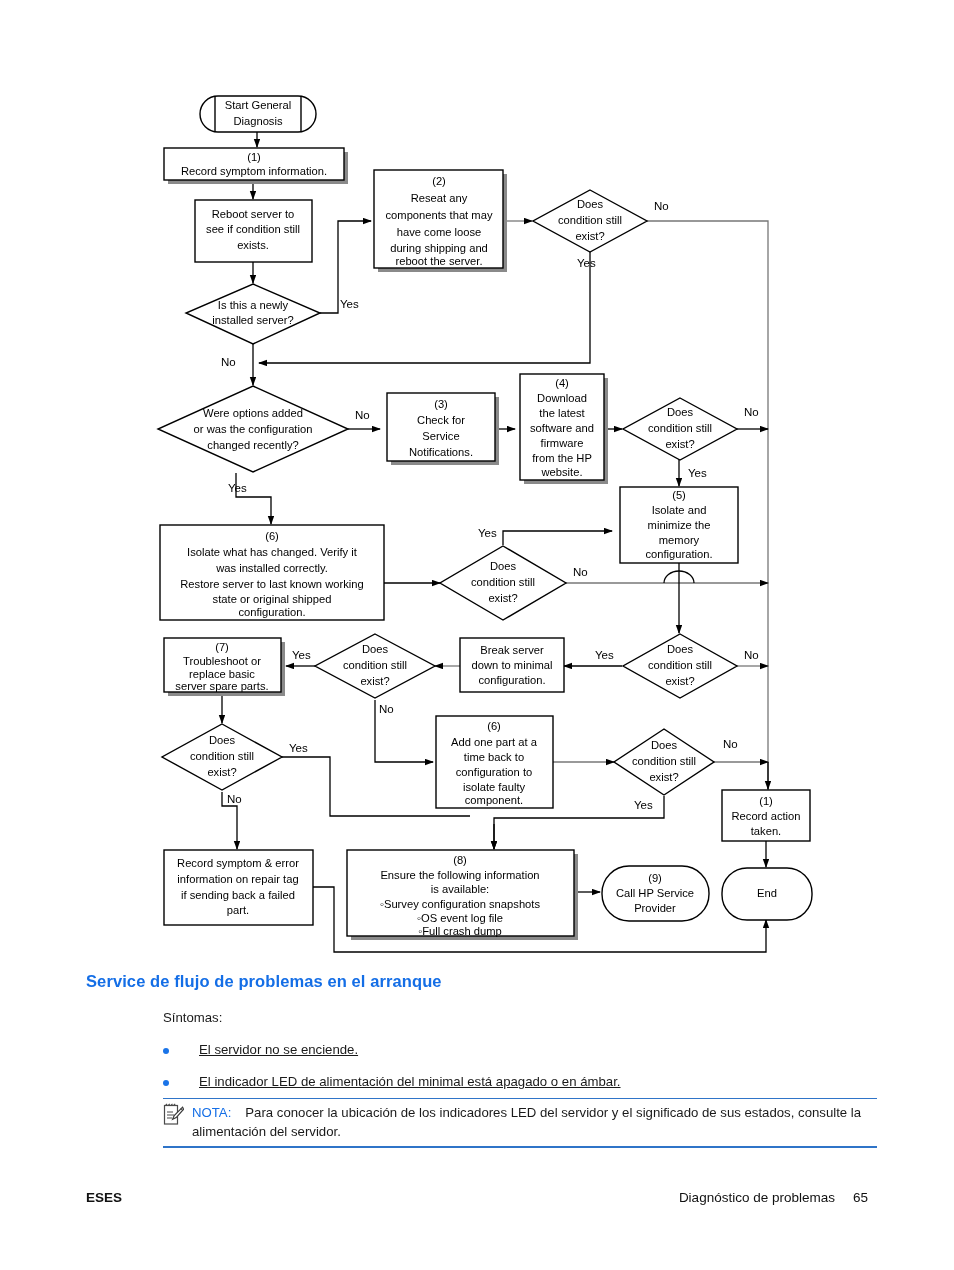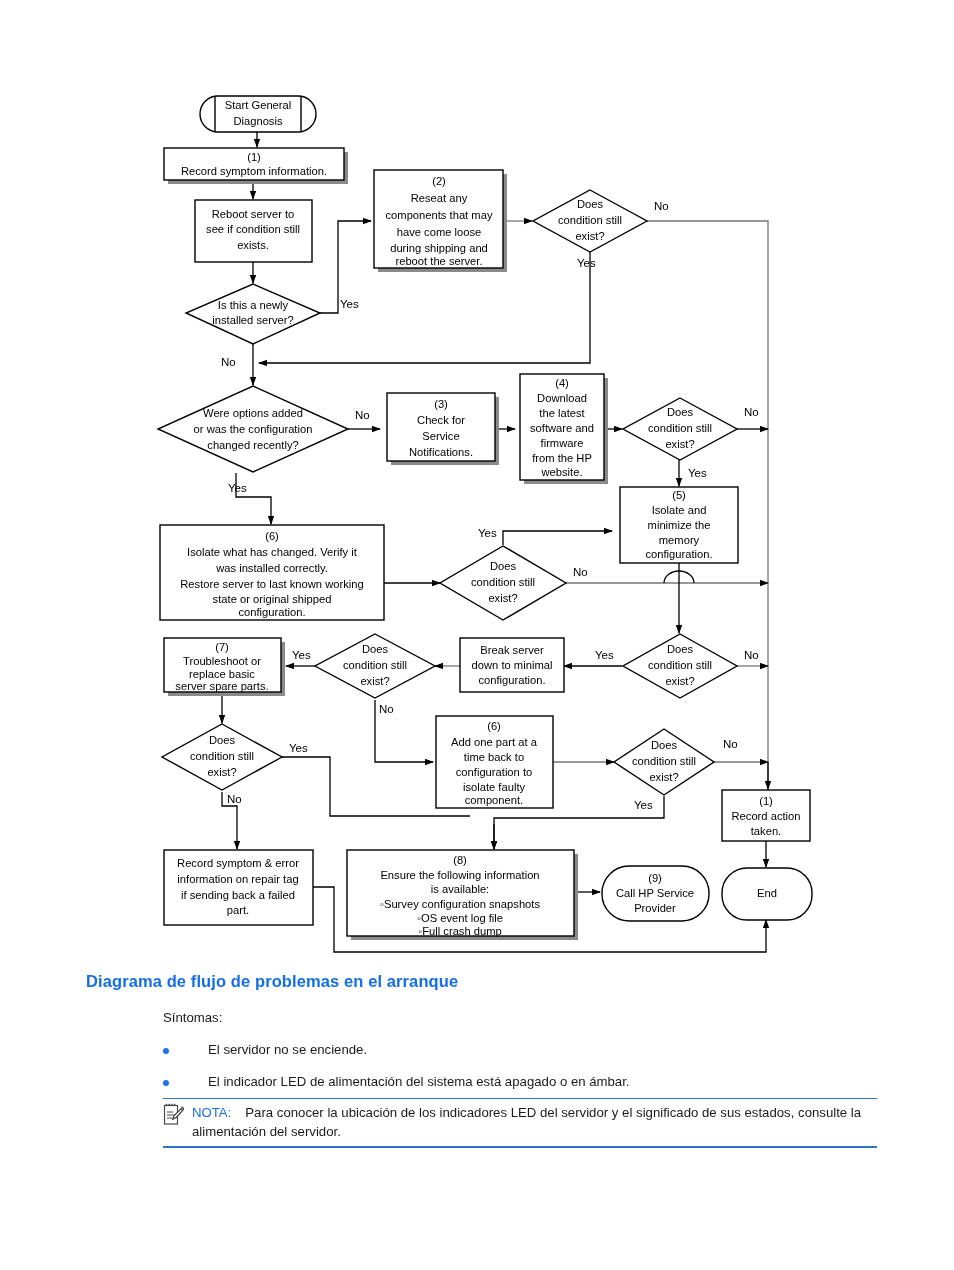--- a/index.html
+++ b/index.html
@@ -91,21 +91,22 @@
     position: absolute;
     left: 0;
     top: 6px;
     width: 6px;
     height: 6px;
     border-radius: 50%;
     background: #1a74e8;
   }
   .bullet-row .btext {
     display: block;
-    margin-left: 45px;
+    margin-left: 36px;
+    text-decoration: underline;
   }
   #bullet-0 { top: 80px; }
   #bullet-1 { top: 112px; }
 
   .note-box {
     position: absolute;
     left: 163px;
     top: 136px;
     width: 714px;
   }
@@ -463,45 +464,51 @@
       <text class="fc-label" x="379" y="713">No</text>
       <text class="fc-label" x="289" y="752">Yes</text>
       <text class="fc-label" x="227" y="803">No</text>
       <text class="fc-label" x="634" y="809">Yes</text>
       <text class="fc-label" x="723" y="748">No</text>
     </g>
   </svg>
 
   <div id="prose">
 
-    <div class="h2-title">Diagrama de flujo de problemas en el arranque</div>
+    <div class="h2-title">Service de flujo de problemas en el arranque</div>
 
     <div class="sintomas">Síntomas:</div>
 
     <div class="bullet-row" id="bullet-0">
       <span class="dot"></span>
       <span class="btext">El servidor no se enciende.</span>
     </div>
 
     <div class="bullet-row" id="bullet-1">
       <span class="dot"></span>
-      <span class="btext">El indicador LED de alimentación del sistema está apagado o en ámbar.</span>
+      <span class="btext">El indicador LED de alimentación del minimal está apagado o en ámbar.</span>
     </div>
 
     <div class="note-box">
       <div class="note-rule"></div>
       <div class="note-body">
         <svg class="note-icon" viewBox="0 0 21 23">
           <rect x="1.5" y="2.5" width="13" height="18.5" fill="#ffffff" stroke="#4a4a4a" stroke-width="1.2"></rect>
           <path d="M2.5,2.5 l1.6,-1.6 M5.2,2.5 l1.6,-1.6 M7.9,2.5 l1.6,-1.6 M10.6,2.5 l1.6,-1.6" stroke="#4a4a4a" stroke-width="1.1" fill="none"></path>
           <path d="M4,9 L10,9 M4,12 L11,12 M4,15 L9,15" stroke="#4a4a4a" stroke-width="1.1"></path>
           <path d="M19.6,4.2 L11.2,12.6 L9.6,16.2 L13.2,14.6 L20.6,6.2 z" fill="#ffffff" stroke="#3a3a3a" stroke-width="1.2"></path>
           <path d="M17.8,5.6 L19.3,7.1" stroke="#3a3a3a" stroke-width="1"></path>
         </svg>
         <span class="note-label">NOTA:</span><span class="note-gap"></span><span>Para conocer la ubicación de los indicadores LED del servidor y el significado de sus estados, consulte la alimentación del servidor.</span>
       </div>
       <div class="note-rule"></div>
     </div>
 
   </div>
 
+  <div id="footer">
+    <div class="footer-left">ESES</div>
+    <div class="footer-right">
+      <span>Diagnóstico de problemas</span><span class="footer-pg">65</span>
+    </div>
+  </div>
 
 </div>
 
 </body></html>

